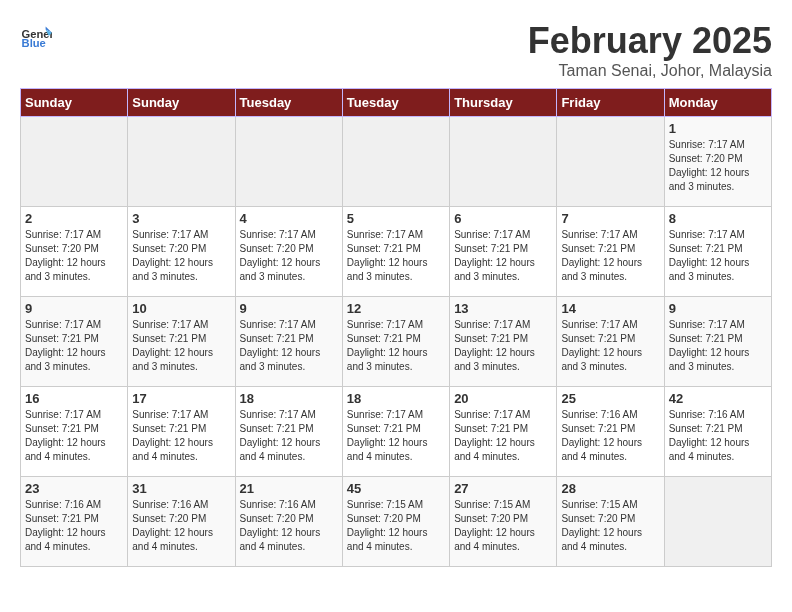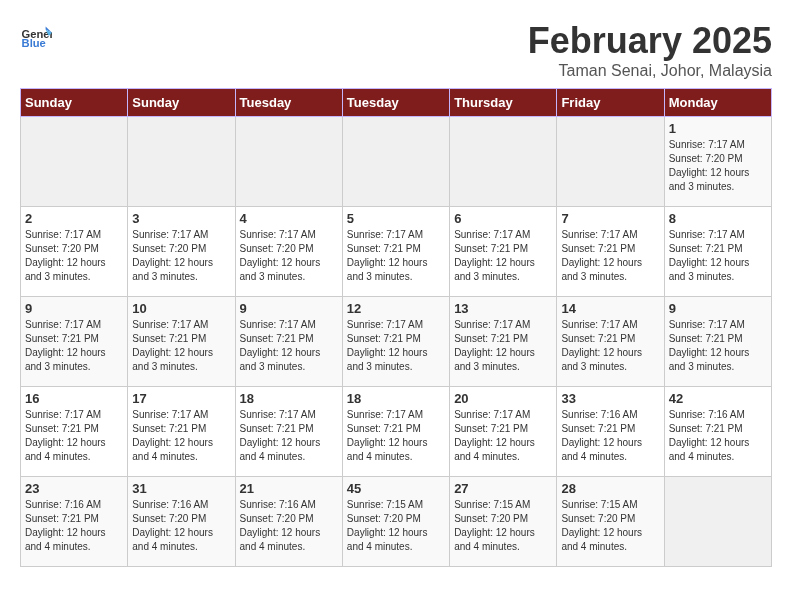--- a/index.html
+++ b/index.html
@@ -197,21 +197,21 @@
         </td>
         <td>
           <div class="day-number">18</div>
           <div class="day-info">Sunrise: 7:17 AM<br>Sunset: 7:21 PM<br>Daylight: 12 hours and 4 minutes.</div>
         </td>
         <td>
           <div class="day-number">20</div>
           <div class="day-info">Sunrise: 7:17 AM<br>Sunset: 7:21 PM<br>Daylight: 12 hours and 4 minutes.</div>
         </td>
         <td>
-          <div class="day-number">33</div>
+          <div class="day-number">25</div>
           <div class="day-info">Sunrise: 7:16 AM<br>Sunset: 7:21 PM<br>Daylight: 12 hours and 4 minutes.</div>
         </td>
         <td>
           <div class="day-number">42</div>
           <div class="day-info">Sunrise: 7:16 AM<br>Sunset: 7:21 PM<br>Daylight: 12 hours and 4 minutes.</div>
         </td>
       </tr>
       <tr>
         <td>
           <div class="day-number">23</div>

